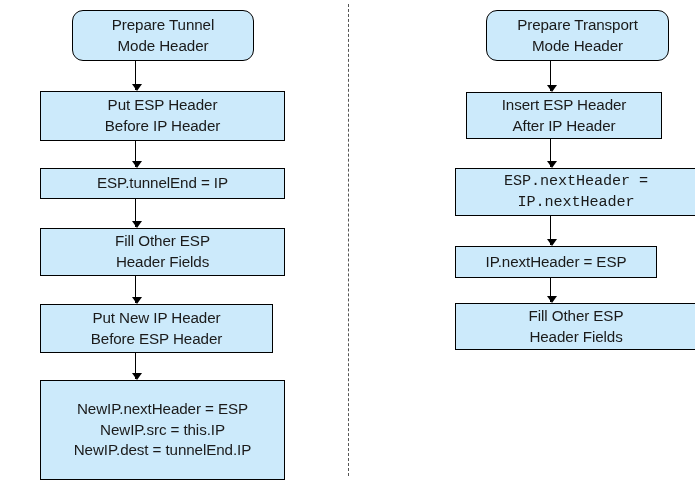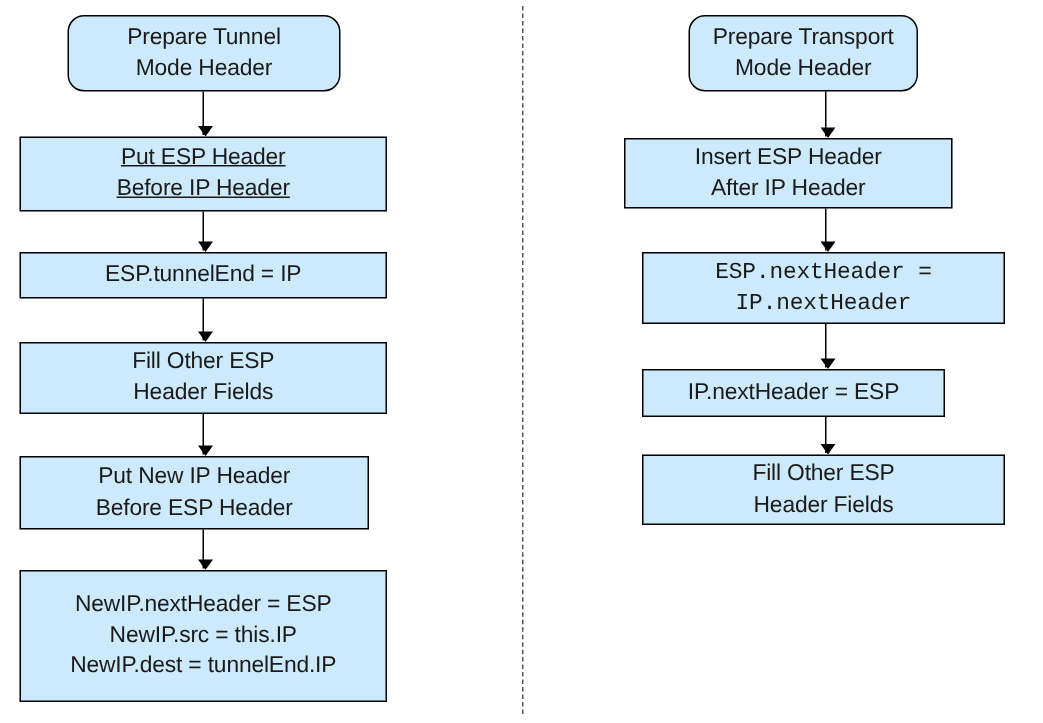--- a/index.html
+++ b/index.html
@@ -25,20 +25,21 @@
     display: flex;
     align-items: center;
     justify-content: center;
     text-align: center;
     color: #1a1a1a;
     font-size: 15.2px;
     line-height: 1.36;
     letter-spacing: -0.1px;
     white-space: pre-line;
     padding: 0 4px;
+    margin-left: 27px;
   }
   .node.terminator {
     border-radius: 11px;
   }
   .divider {
     position: absolute;
     border-left: 1.4px dashed #555555;
   }
   .arrow {
     position: absolute;
@@ -60,51 +61,51 @@
 </head>
 <body>
 
 <div id="canvas">
 
   <div class="node terminator" style="left:45px; top:10px; width:182px; height:51px;">Prepare Tunnel
 Mode Header</div>
 
   <div class="arrow" style="left:135px; top:61px; height:29px;"></div>
 
-  <div class="node" style="left:13px; top:91px; width:245px; height:50px;text-decoration:underline;">Put ESP Header
+  <div class="node" style="left:13px; top:91px; width:245px; height:50px;">Put ESP Header
 Before IP Header</div>
 
   <div class="arrow" style="left:135px; top:141px; height:26px;"></div>
 
   <div class="node" style="left:13px; top:168px; width:245px; height:31px;">ESP.tunnelEnd = IP</div>
 
   <div class="arrow" style="left:135px; top:199px; height:28px;"></div>
 
   <div class="node" style="left:13px; top:228px; width:245px; height:48px;">Fill Other ESP
 Header Fields</div>
 
   <div class="arrow" style="left:135px; top:276px; height:27px;"></div>
 
   <div class="node" style="left:13px; top:304px; width:233px; height:49px;">Put New IP Header
 Before ESP Header</div>
 
   <div class="arrow" style="left:135px; top:353px; height:26px;"></div>
 
-  <div class="node" style="left:13px; top:380px; width:245px; height:88px;">NewIP.nextHeader = ESP
+  <div class="node" style="left:13px; top:380px; width:245px; height:100px;">NewIP.nextHeader = ESP
 NewIP.src = this.IP
 NewIP.dest = tunnelEnd.IP</div>
 
   <div class="divider" style="left:348px; top:4px; height:472px;"></div>
 
-  <div class="node terminator" style="left:459px; top:10px; width:153px; height:51px;">Prepare Transport
+  <div class="node terminator" style="left:459px; top:10px; width:183px; height:51px;">Prepare Transport
 Mode Header</div>
 
   <div class="arrow" style="left:550px; top:61px; height:30px;"></div>
 
-  <div class="node" style="left:416px; top:92px; width:219px; height:47px;">Insert ESP Header
+  <div class="node" style="left:439px; top:92px; width:196px; height:47px;">Insert ESP Header
 After IP Header</div>
 
   <div class="arrow" style="left:550px; top:139px; height:28px;"></div>
 
   <div class="node" style="left:428px; top:168px; width:242px; height:48px;font-family:Liberation Mono, monospace;">ESP.nextHeader =
 IP.nextHeader</div>
 
   <div class="arrow" style="left:550px; top:216px; height:29px;"></div>
 
   <div class="node" style="left:428px; top:246px; width:202px; height:32px;">IP.nextHeader = ESP</div>

